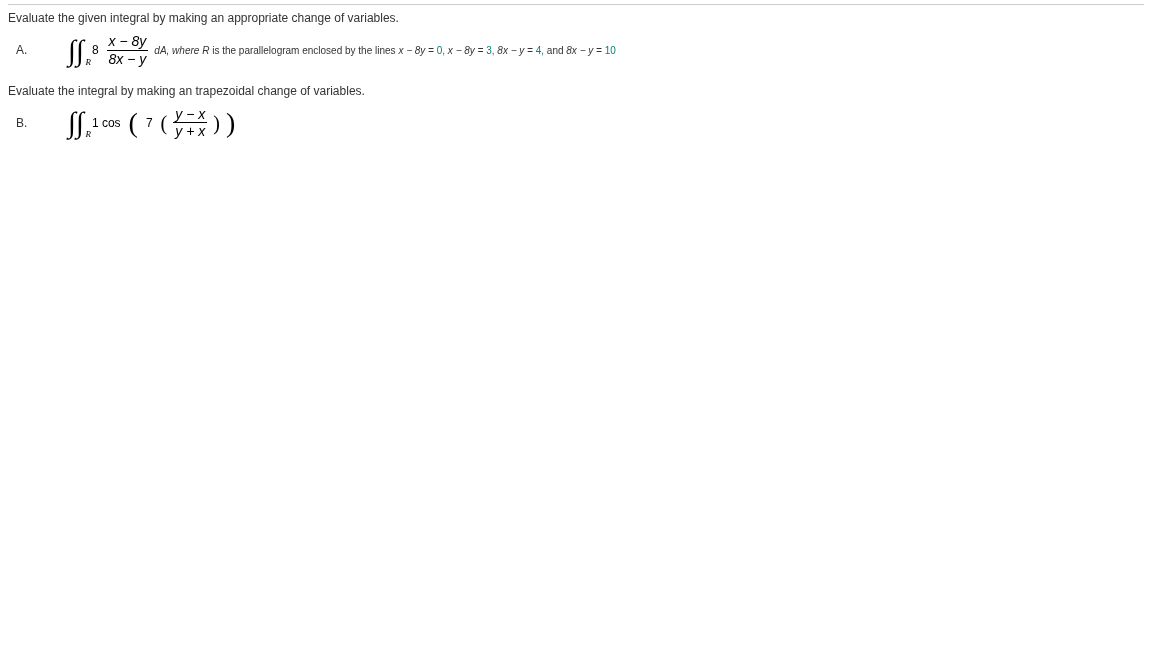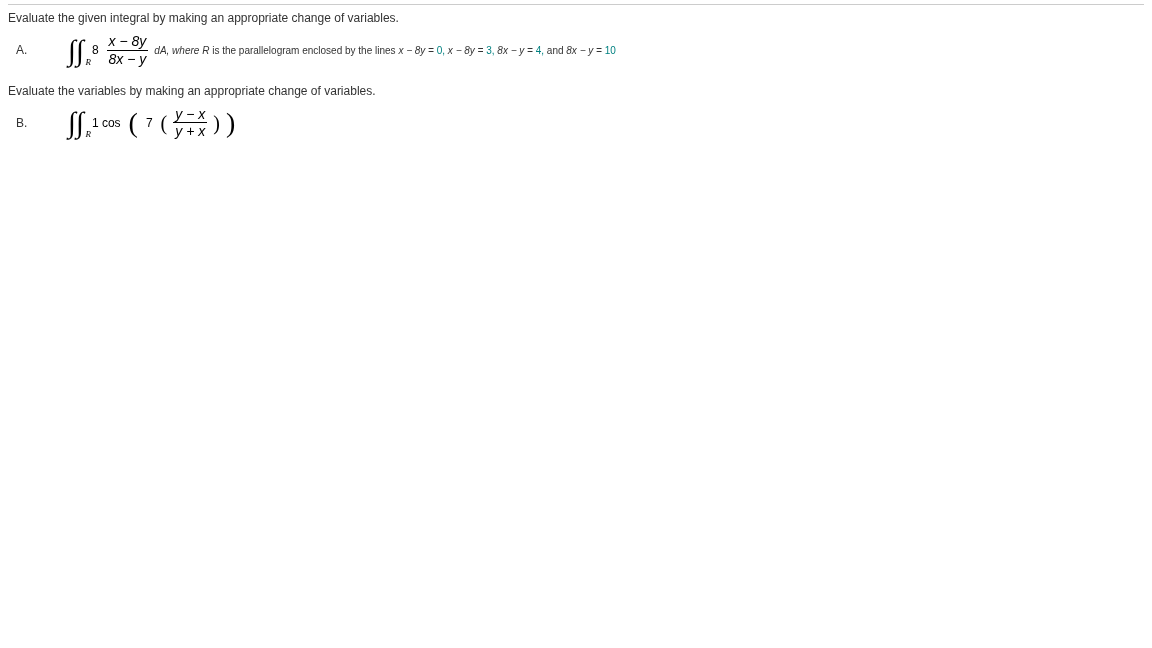--- a/index.html
+++ b/index.html
@@ -95,21 +95,21 @@
       <span class="frac">
         <span class="num">x − 8y</span>
         <span class="den">8x − y</span>
       </span>
       <span class="desc">
         <span class="ital">dA,  where </span><i>R</i><span> is the parallelogram enclosed by the lines  </span><span class="ital">x − 8y = </span><span class="teal">0,</span><span class="ital">   x − 8y = </span><span class="teal">3,</span><span class="ital">   8x − y = </span><span class="teal">4,</span><span>  and  </span><span class="ital">8x − y = </span><span class="teal">10</span>
       </span>
     </div>
   </div>
 
-  <div class="prompt">Evaluate the variables by making an appropriate change of variables.</div>
+  <div class="prompt">Evaluate the integral by making an trapezoidal change of variables.</div>
   <div class="problem-row">
     <div class="label">B.</div>
     <div class="math-wrap">
       <span class="integral">∫∫<span class="sub">R</span></span>
       <span class="coef">1 cos</span>
       <span class="lparen">(</span>
       <span class="coef">7</span>
       <span class="lparen-s">(</span>
       <span class="frac">
         <span class="num">y − x</span>

